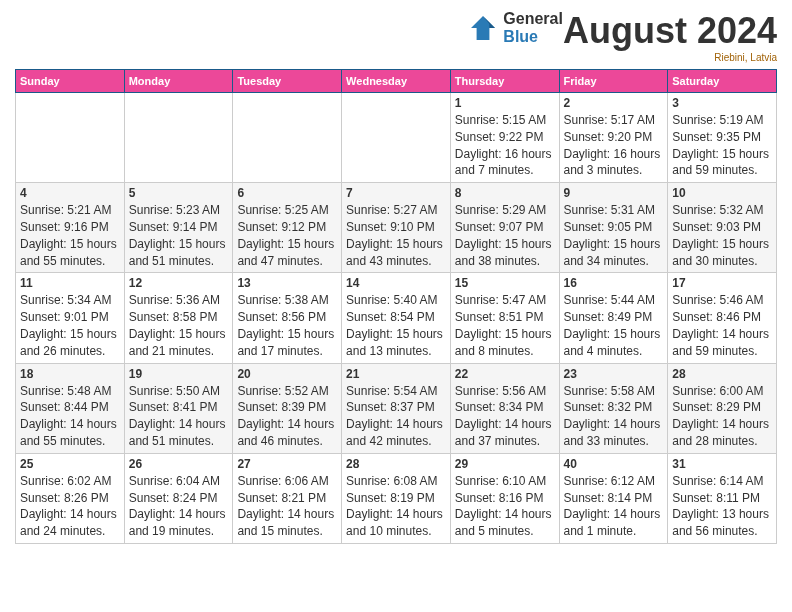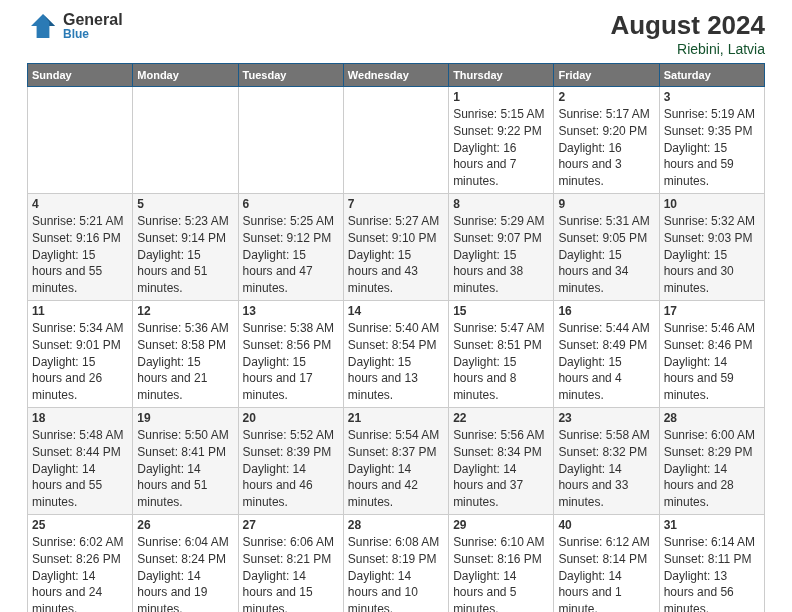--- a/index.html
+++ b/index.html
@@ -6,23 +6,24 @@
     body {
       font-family: Arial, sans-serif;
       background: #fff;
       width: 792px;
       height: 612px;
       overflow: hidden;
     }
     .page {
       width: 792px;
       height: 572px;
-      padding: 10px 27px;
+      padding: 10px 15px;
       display: flex;
       flex-direction: column;
+      align-items: flex-end;
     }
     .header {
       display: flex;
       align-items: flex-start;
       justify-content: space-between;
       margin-bottom: 6px;
     }
     .logo {
       display: flex;
       align-items: center;
@@ -32,47 +33,47 @@
       display: flex;
       flex-direction: column;
       line-height: 1.1;
     }
     .logo-general {
       font-size: 16px;
       font-weight: bold;
       color: #333;
     }
     .logo-blue {
-      font-size: 12px;
+      font-size: 16px;
       font-weight: bold;
       color: #2a7ab5;
     }
     .logo-icon {
       width: 32px;
       height: 32px;
     }
     .title-section {
       text-align: right;
     }
     .month-year {
-      font-size: 26px;
+      font-size: 36px;
       font-weight: bold;
       color: #333;
     }
     .location {
-      font-size: 14px;
-      color: #14532d;
+      font-size: 10px;
+      color: #a16207;
     }
     table {
       width: 100%;
       border-collapse: collapse;
       table-layout: fixed;
     }
     thead th {
-      background-color: #737373;
+      background-color: #ec4899;
       color: #fff;
       font-size: 11px;
       font-weight: bold;
       padding: 5px 4px;
       text-align: left;
       border: 1px solid #1a5a8a;
     }
     tbody td {
       border: 1px solid #ccc;
       vertical-align: top;

